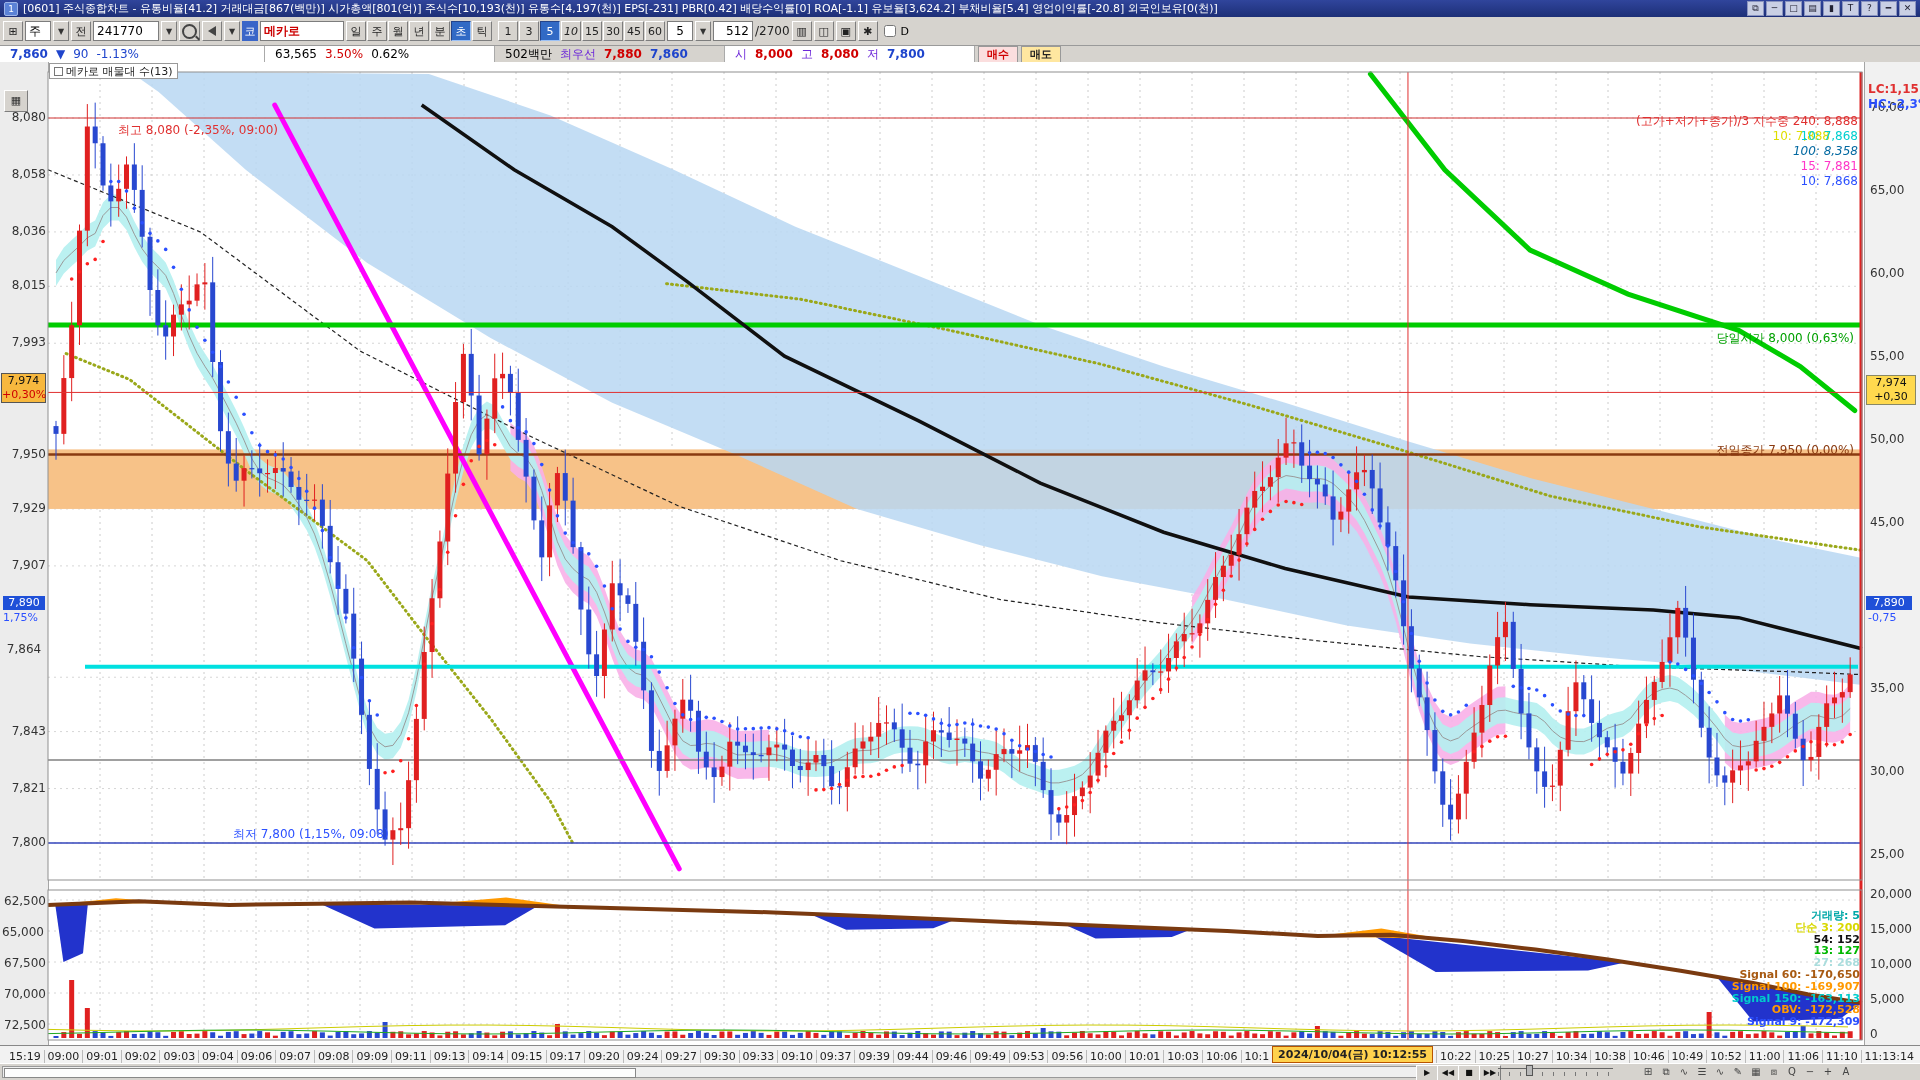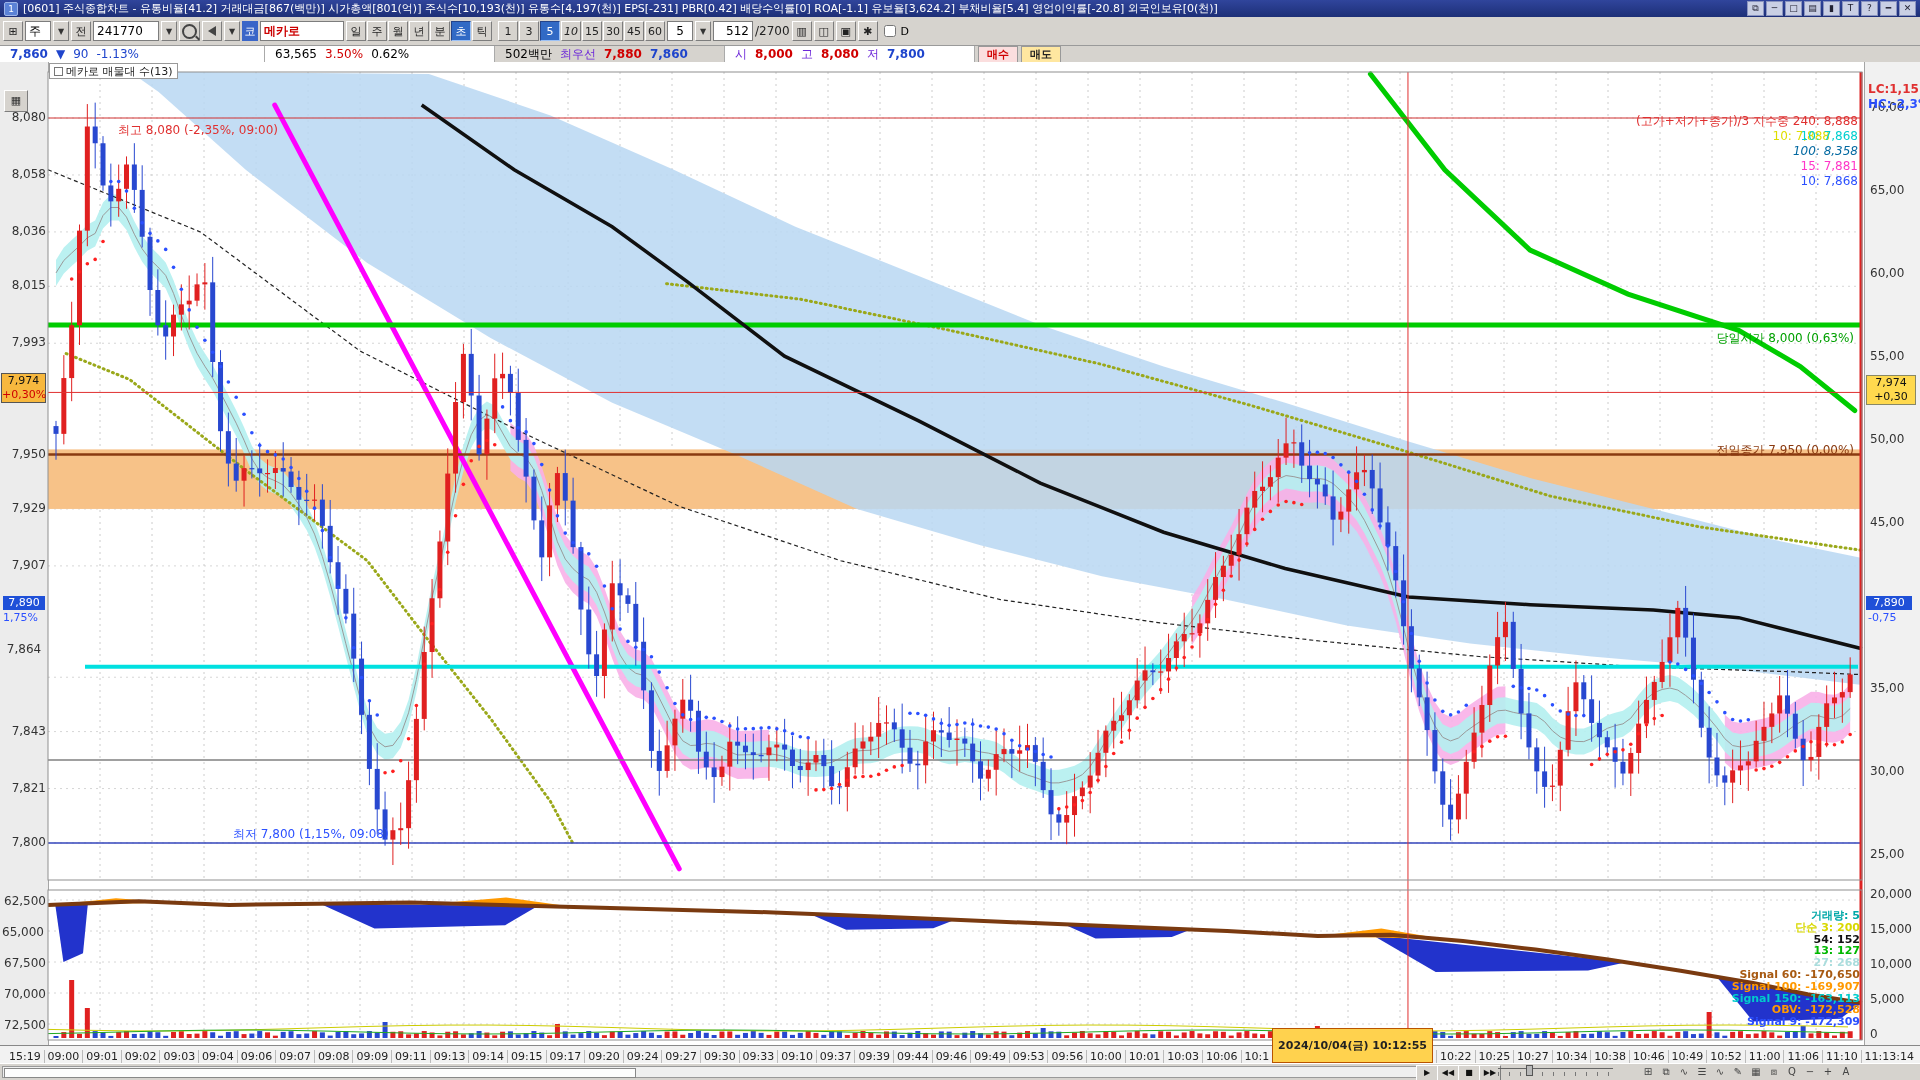--- a/index.html
+++ b/index.html
@@ -37,21 +37,21 @@
   .badge{position:absolute;font-size:11px;text-align:center;box-sizing:border-box;}
   .legend{position:absolute;right:62px;text-align:right;font-size:12px;line-height:15px;white-space:nowrap;}
   .legend .ov{display:block;margin-bottom:-15px;padding-right:28px;}
   .sublegend{position:absolute;right:60px;text-align:right;font-size:11px;line-height:11.8px;white-space:nowrap;font-weight:bold;}
   .indbox{position:absolute;left:49px;top:1px;height:14px;border:1px solid #999;background:#fff;font-size:11px;display:flex;align-items:center;gap:3px;padding:0 4px;color:#222;}
   .indbox i{width:7px;height:7px;border:1px solid #777;display:inline-block;}
   .gridbtn{position:absolute;left:4px;top:28px;width:22px;height:20px;background:#d6d3ce;border:1px solid;border-color:#fff #7d7d7d #7d7d7d #fff;font-size:11px;text-align:center;line-height:19px;color:#333;}
   .taxis{position:absolute;left:0;top:983px;width:1920px;height:18px;background:#f2f2f2;border-top:1px solid #888;display:flex;align-items:flex-end;font-size:11px;color:#222;justify-content:space-between;padding:0 6px;box-sizing:border-box;}
   .taxis span{border-left:1px solid #bbb;padding-left:3px;white-space:nowrap;}
   .taxis span:first-child{border-left:none;}
-  .taxis .datelbl{background:#ffd24e;border:1px solid #b85400;padding:9px 5px;font-weight:bold;}
+  .taxis .datelbl{background:#ffd24e;border:1px solid #b85400;padding:0 5px;font-weight:bold;}
   .statusbar{position:absolute;left:0;top:1001px;width:1920px;height:17px;background:#d6d3ce;border-top:1px solid #fff;}
   .hscroll{position:absolute;left:2px;top:2px;width:1450px;height:12px;background:#efefef;border:1px solid #999;box-sizing:border-box;}
   .hthumb{position:absolute;left:1px;top:1px;width:630px;height:8px;background:#fdfdfd;border:1px solid #888;}
   .pbtn{position:absolute;top:1px;width:20px;height:14px;background:#d6d3ce;border:1px solid;border-color:#fff #7d7d7d #7d7d7d #fff;font-size:8px;text-align:center;line-height:13px;color:#111;}
   .slider{position:absolute;left:1498px;top:4px;width:115px;height:8px;background:
     repeating-linear-gradient(90deg,#777 0 1px,transparent 1px 11px) bottom/100% 4px no-repeat;}
   .slider::before{content:"";position:absolute;left:0;right:0;top:0;height:1px;background:#666;}
   .slider::after{content:"";position:absolute;left:28px;top:-3px;width:5px;height:9px;background:#b8b8b8;border:1px solid #555;}
   .sicon{position:absolute;top:1px;width:16px;height:14px;font-size:10px;text-align:center;line-height:13px;color:#444;}
 </style>

